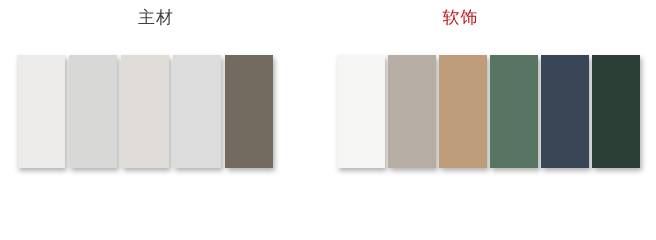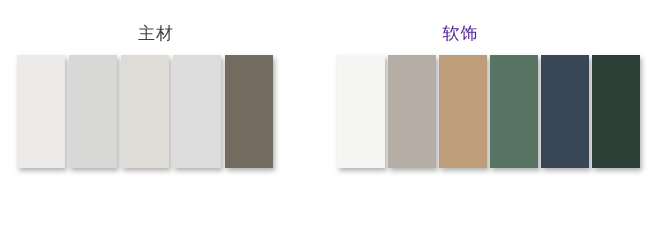--- a/index.html
+++ b/index.html
@@ -31,21 +31,21 @@
   .group-left  { width: 300px; }
   .group-right { width: 356px; }
 
   .group-title {
     text-align: center;
     font-size: 17px;
     line-height: 20px;
     color: #3f3f3f;
     letter-spacing: 1px;
     font-weight: 400;
-    margin: 16px;
+    margin: 0;
     padding-top: 8px;
     user-select: none;
   }
 
   .group-left .group-title  { width: 278px; margin-left: 17px; }
   .group-right .group-title { width: 303px; margin-left: 9px; }
 
   .swatch-row {
     position: absolute;
     top: 55px;
@@ -79,21 +79,21 @@
     <div class="swatch-row swatch-row-left">
       <div class="swatch swatch-left" style="background-color: rgb(236, 235, 233);"></div>
       <div class="swatch swatch-left" style="background-color: rgb(216, 216, 214);"></div>
       <div class="swatch swatch-left" style="background-color: rgb(223, 219, 215);"></div>
       <div class="swatch swatch-left" style="background-color: rgb(220, 220, 220);"></div>
       <div class="swatch swatch-left" style="background-color: rgb(115, 106, 96);"></div>
     </div>
   </div>
 
   <div class="palette-group group-right">
-    <div class="group-title" style="color: #4c1d95;">软饰</div>
+    <div class="group-title" style="color: #b91c1c;">软饰</div>
   </div>
 
   <div class="swatch-row swatch-row-right">
     <div class="swatch swatch-right" style="background-color: rgb(245, 245, 244);"></div>
     <div class="swatch swatch-right" style="background-color: rgb(182, 174, 165);"></div>
     <div class="swatch swatch-right" style="background-color: rgb(190, 158, 122);"></div>
     <div class="swatch swatch-right" style="background-color: rgb(88, 117, 99);"></div>
     <div class="swatch swatch-right" style="background-color: rgb(57, 70, 85);"></div>
     <div class="swatch swatch-right" style="background-color: rgb(44, 63, 54);"></div>
   </div>

